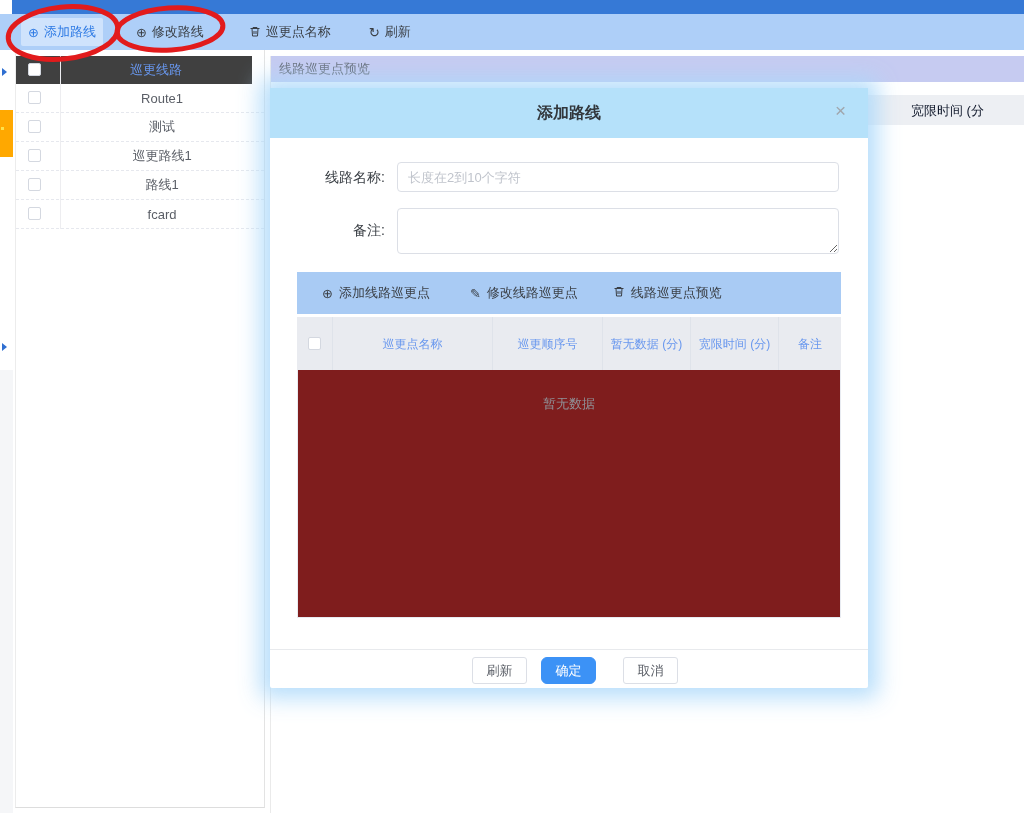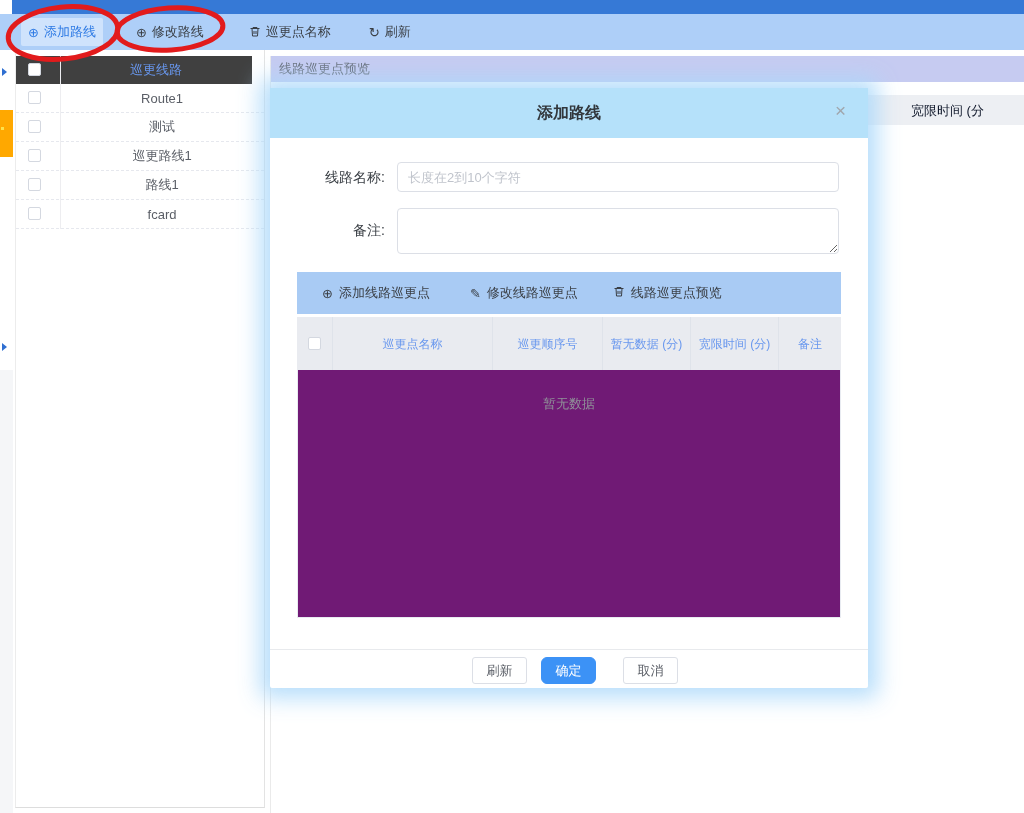--- a/index.html
+++ b/index.html
@@ -44,21 +44,21 @@
   .m-label { position:absolute; left:12px; width:103px; text-align:right; font-weight:normal; font-size:14px; color:#3a3f45; }
   .m-input { position:absolute; left:127px; top:74px; width:442px; height:30px; border:1px solid #dcdfe6; border-radius:4px; padding:0 10px; font-size:13px; color:#333; outline:none; font-family:inherit; }
   .m-input::placeholder { color:#c0c4cc; }
   .m-textarea { position:absolute; left:127px; top:120px; width:442px; height:46px; border:1px solid #dcdfe6; border-radius:4px; padding:5px 10px; font-size:13px; color:#333; outline:none; font-family:inherit; }
   .m-toolbar { position:absolute; left:27px; top:184px; width:544px; height:42px; background:#a9cbf4; display:flex; align-items:center; }
   .m-tb-btn { display:flex; align-items:center; gap:6px; font-size:13px; color:#3a3f45; cursor:pointer; white-space:nowrap; }
   .m-table-header { position:absolute; left:27px; top:229px; width:544px; height:53px; background:#e9ebf0; display:flex; }
   .th { display:flex; align-items:center; justify-content:center; color:#6897ee; font-size:12px; text-align:center; border-right:1px solid #dfe3ea; line-height:1.5; padding:0 4px; }
   .th:last-child { border-right:none; }
   .c0{width:36px;} .c1{width:160px;} .c2{width:110px;} .c3{width:88px;} .c4{width:88px;} .c5{width:62px;}
-  .m-table-body { position:absolute; left:27px; top:282px; width:544px; height:248px; background:#701a75; border:1px solid #e8ebf1; border-top:none; }
+  .m-table-body { position:absolute; left:27px; top:282px; width:544px; height:248px; background:#7f1d1d; border:1px solid #e8ebf1; border-top:none; }
   .m-empty { margin-top:25px; text-align:center; color:#909399; font-size:13px; }
   .m-divider { position:absolute; left:0; top:561px; width:100%; height:1px; background:#e8eaed; }
   .m-btn { position:absolute; top:569px; width:55px; height:27px; font-size:13px; border-radius:3px; cursor:pointer; font-family:inherit; display:flex; align-items:center; justify-content:center; }
   .btn-plain { background:#fff; border:1px solid #dcdfe6; color:#5a5e66; }
   .btn-primary { background:#3c92f6; border:1px solid #3c92f6; color:#fff; }
   .b-refresh{ left:202px; } .b-confirm{ left:271px;border-radius:6px; } .b-cancel{ left:340px;margin-left:13px; }
   
   .annotations { position:absolute; left:0; top:0; width:250px; height:72px; z-index:10; pointer-events:none; }
   .trash-svg { display:inline-block; vertical-align:middle; }
 </style>

